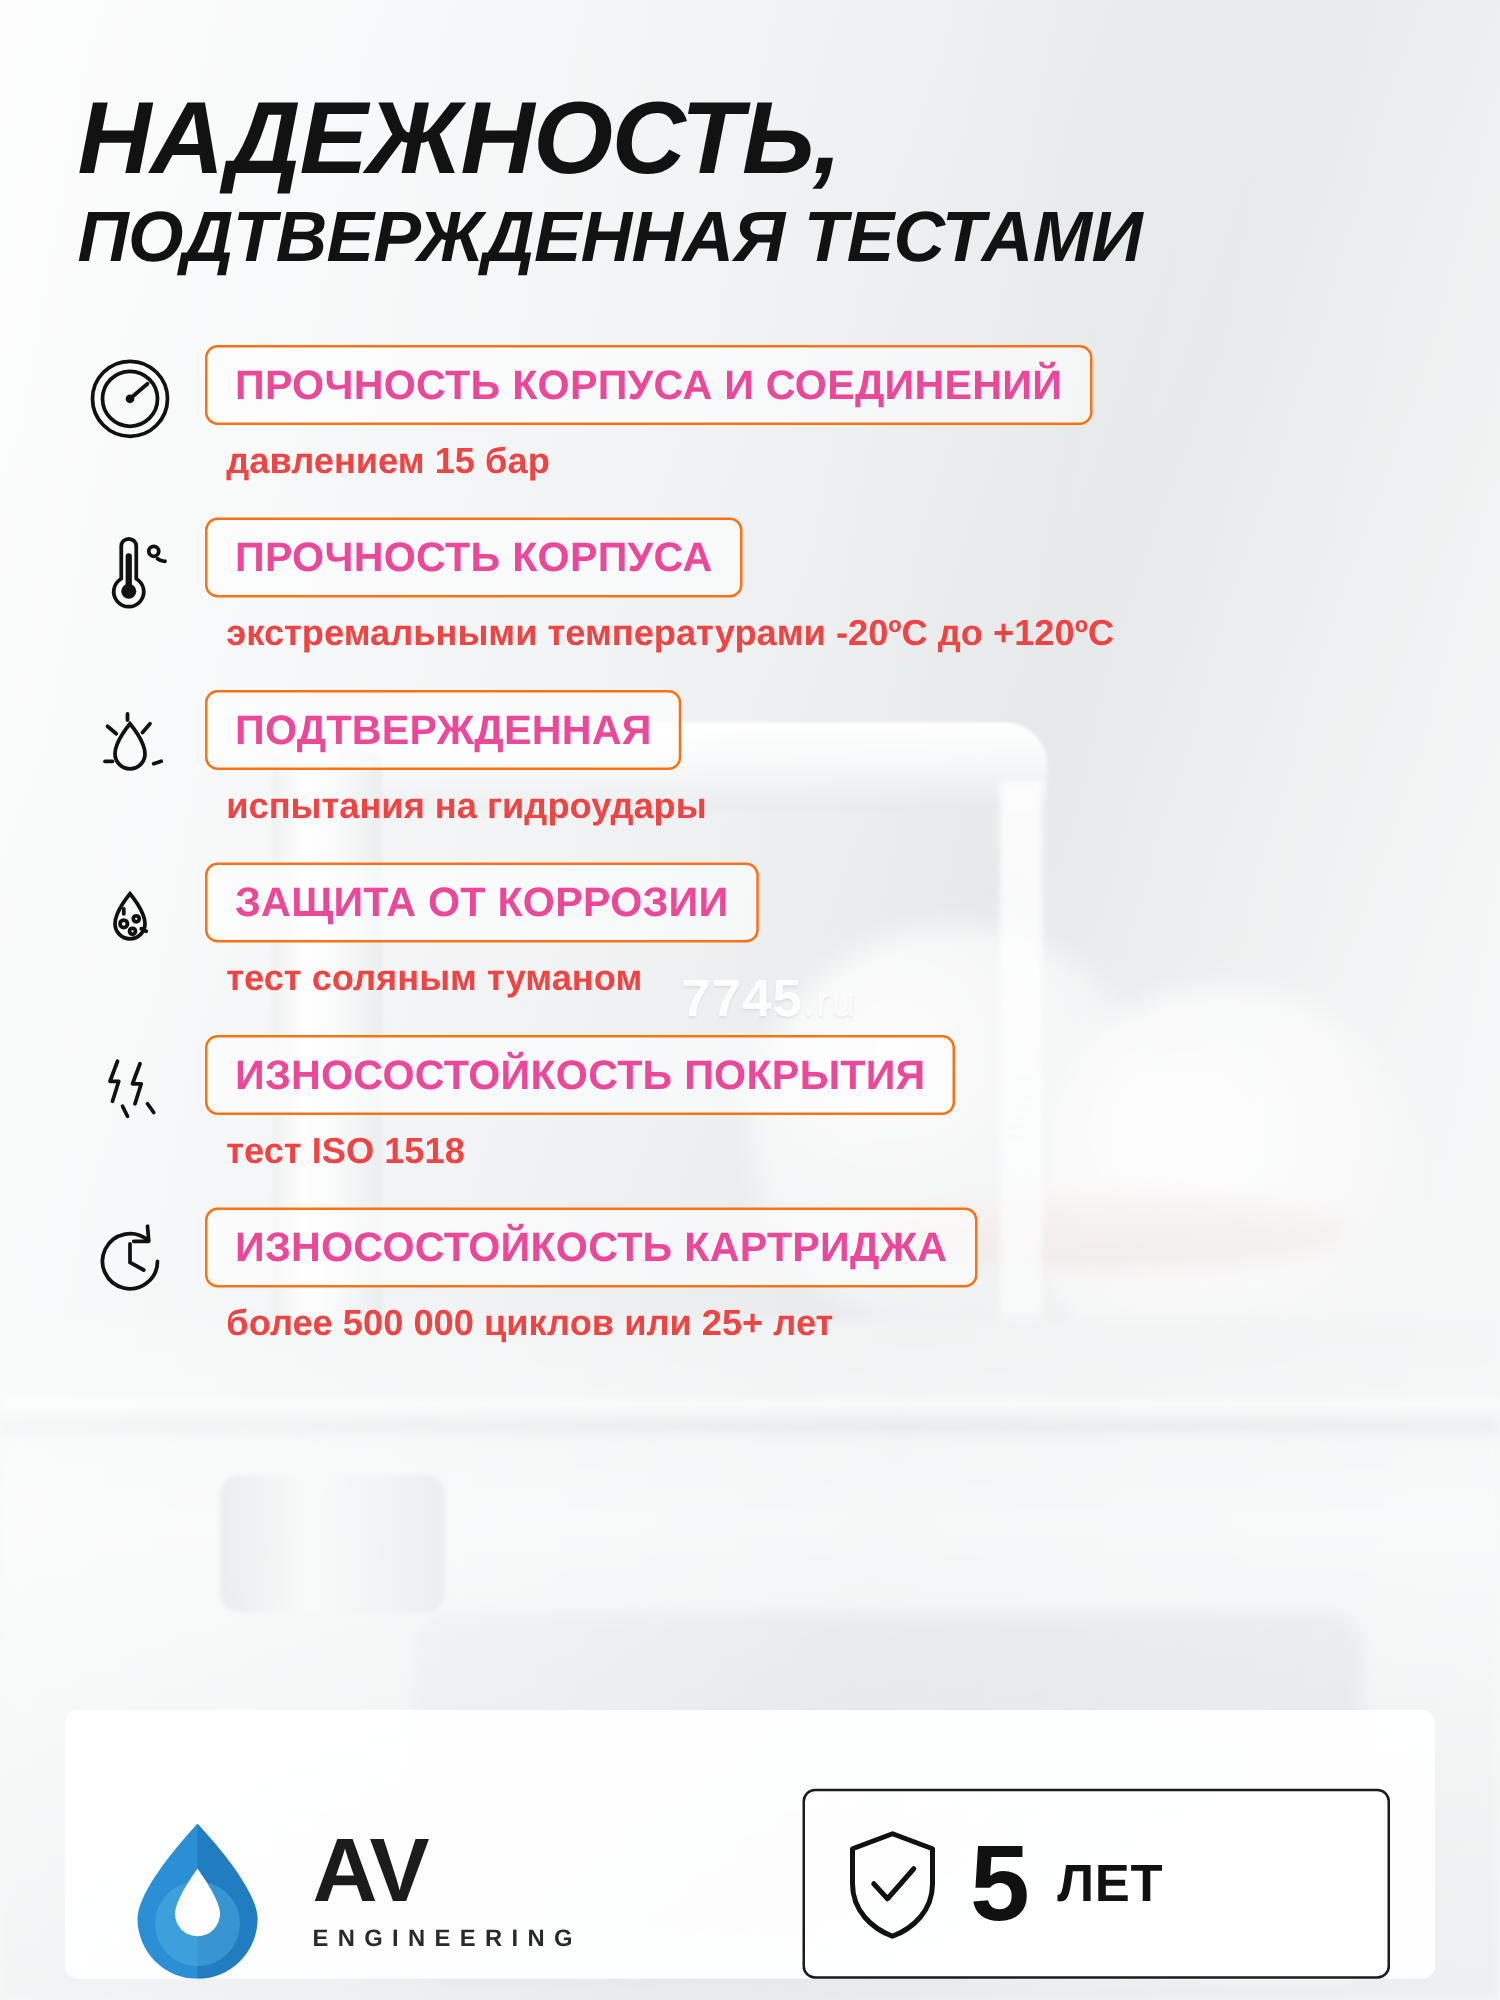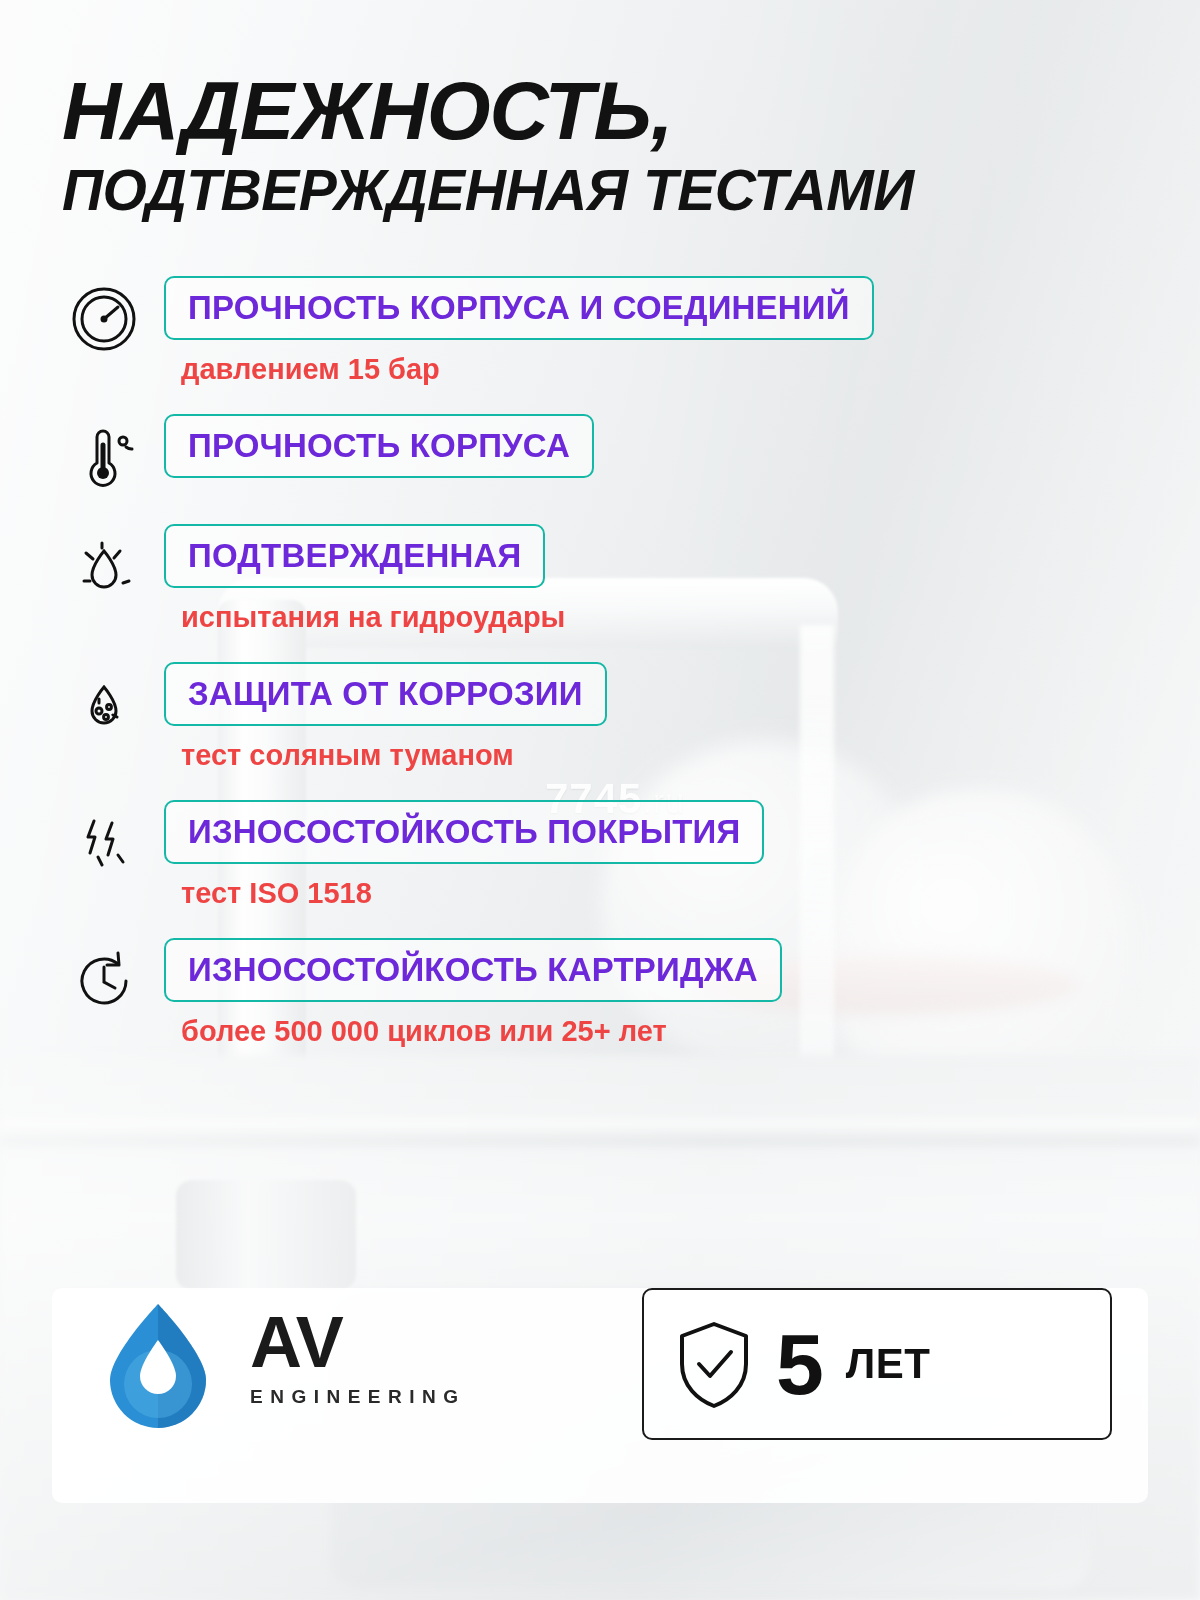--- a/index.html
+++ b/index.html
@@ -176,52 +176,52 @@
     align-items: center;
     justify-content: center;
     margin-top: 4px;
   }
   .feature-icon svg { display: block; }
 
   .feature-text { flex: 1 1 auto; min-width: 0; }
 
   .chip {
     display: inline-block;
-    border: 2px solid #14b8a6;
+    border: 2px solid #f97316;
     border-radius: 10px;
     padding: 13px 22px 14px 22px;
     font-size: 33px;
     font-weight: 700;
     letter-spacing: .2px;
-    color: #6d28d9;
+    color: #ec4899;
     background: rgba(255,255,255,.55);
     white-space: nowrap;
     line-height: 1;
   }
 
   .sub {
     font-size: 29px;
     color: #ef4444;
     margin-top: 13px;
     margin-left: 17px;
     white-space: nowrap;
     font-weight: 700;
   }
 
   
   .footer {
     position: absolute;
     left: 52px;
-    top: 1288px;
+    top: 1368px;
     width: 1096px;
     height: 215px;
     background: rgba(255,255,255,.92);
     border-radius: 10px;
     display: flex;
-    align-items: flex-start;
+    align-items: flex-end;
     padding: 0 36px;
     z-index: 6;
   }
   .brand {
     display: flex;
     align-items: center;
     gap: 22px;
     flex: 0 0 auto;
   }
   .brand-mark { width: 140px; height: 140px; flex: 0 0 140px; }
@@ -324,20 +324,21 @@
         <svg width="72" height="72" viewBox="0 0 72 72" fill="none" stroke="#111" stroke-width="3">
           <path d="M29 16a6 6 0 0 1 12 0v26a12 12 0 1 1-12 0z" stroke-linejoin="round"></path>
           <line x1="35" y1="24" x2="35" y2="46" stroke-width="5" stroke-linecap="round"></line>
           <circle cx="35" cy="52" r="6" fill="#111" stroke="none"></circle>
           <circle cx="55" cy="20" r="4"></circle>
           <path d="M64 28a9 9 0 0 1-6-2" stroke-linecap="round"></path>
         </svg>
       </div>
       <div class="feature-text">
         <div class="chip">ПРОЧНОСТЬ КОРПУСА</div>
+        <div class="sub">экстремальными температурами -20ºC до +120ºC</div>
       </div>
     </div>
 
     <div class="feature">
       <div class="feature-icon">
         <svg width="72" height="72" viewBox="0 0 72 72" fill="none" stroke="#111" stroke-width="3" stroke-linecap="round">
           <path d="M24 44c0-10 12-24 12-24s12 14 12 24a12 12 0 0 1-24 0z"></path>
           <line x1="18" y1="22" x2="25" y2="28"></line>
           <line x1="52" y1="20" x2="46" y2="27"></line>
           <line x1="16" y1="50" x2="22" y2="50"></line>

